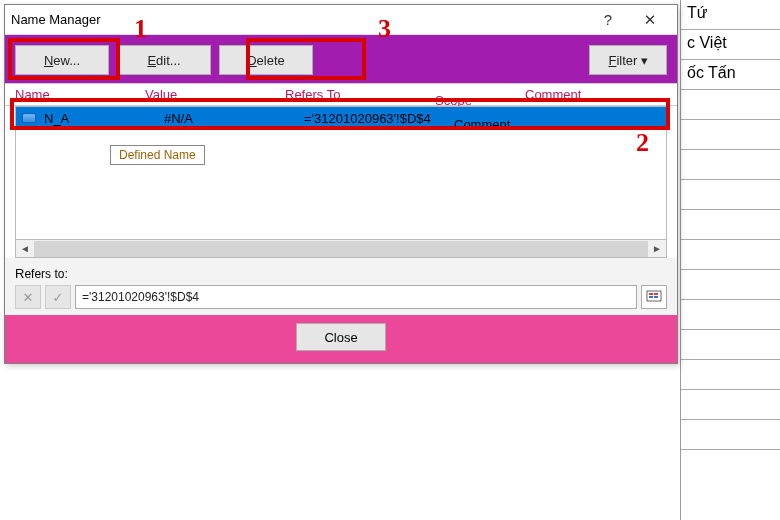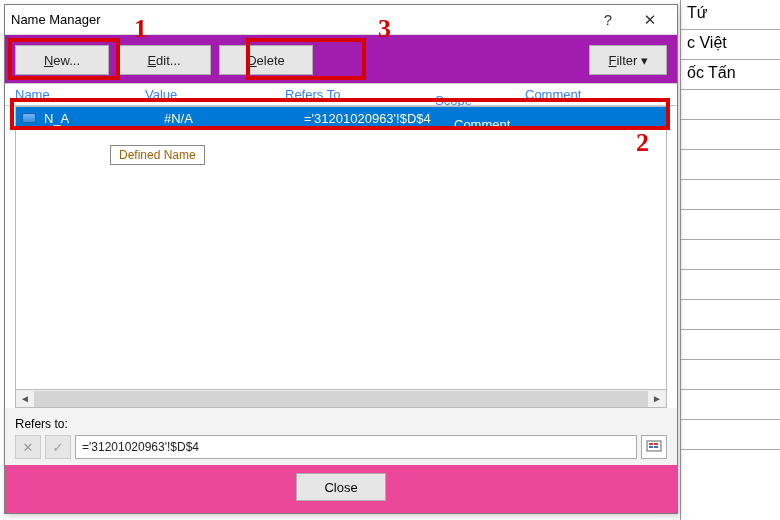--- a/index.html
+++ b/index.html
@@ -3,43 +3,43 @@
 <meta charset="utf-8">
 <style>
   * { box-sizing: border-box; margin: 0; padding: 0; font-family: "Segoe UI", Arial, sans-serif; font-size: 13px; }
   body { width: 780px; height: 520px; background: #fff; position: relative; overflow: hidden; }
 
   
   .bg-cells { position: absolute; right: 0; top: 0; width: 100px; height: 520px; border-left: 1px solid #999; }
   .bg-cells .cell { height: 30px; border-bottom: 1px solid #aaa; padding: 4px 6px; font-size: 16px; white-space: nowrap; }
 
   
-  .dialog { position: absolute; left: 4px; top: 4px; width: 674px; height: 510px; background: #fff; border: 1px solid #808080; box-shadow: 2px 2px 6px rgba(0,0,0,0.2); display: flex; flex-direction: column; }
+  .dialog { position: absolute; left: 4px; top: 4px; width: 674px; height: 360px; background: #fff; border: 1px solid #808080; box-shadow: 2px 2px 6px rgba(0,0,0,0.2); display: flex; flex-direction: column; }
   .titlebar { height: 30px; background: #fff; display: flex; align-items: center; padding: 0 6px; border-bottom: 1px solid #ddd; }
   .titlebar .title { flex: 1; font-size: 13px; }
   .titlebar .win-btn { width: 42px; height: 28px; display: flex; align-items: center; justify-content: center; font-size: 15px; color: #333; }
 
   .toolbar { padding: 10px 10px 8px 10px; display: flex; gap: 8px; align-items: center; background: #a21caf; border-bottom: 1px solid #ccc; }
   .btn { min-width: 94px; height: 30px; background: #e6e6e6; border: 1px solid #adadad; display: flex; align-items: center; justify-content: center; color: #222; position: relative; }
   .btn .ul { text-decoration: underline; }
   .toolbar-spacer { flex: 1; }
   .btn-filter { min-width: 78px; }
 
   
-  .list-head { height: 22px; display: flex; background: #fff; border-bottom: 1px solid #ccc; padding: 0 6px; font-size: 12px; color: #3b82f6; }
+  .list-head { height: 22px; display: flex; background: #fff; border-bottom: 1px solid #ccc; padding: 0 6px; font-size: 12px; color: #be185d; }
   .col { display: flex; align-items: center; padding-left: 4px; }
   .c-name { width: 130px; }
   .c-value { width: 140px; }
   .c-refers { width: 150px; }
   .c-scope { width: 90px; margin-top: 12px; }
   .c-comment { flex: 1; }
 
   
   .list-area { flex: 1; background: #fff; border: 1px solid #bbb; margin: 0 10px; position: relative; overflow: hidden; }
-  .row-selected { display: flex; height: 22px; background: #0078d7; color: #fef9c3; padding: 0 6px; font-size: 12px; align-items: center; }
+  .row-selected { display: flex; height: 22px; background: #0078d7; color: #000000; padding: 0 6px; font-size: 12px; align-items: center; }
   .row-selected .name-icon { width: 14px; height: 10px; background: linear-gradient(#6bb7ff,#3a8edb); border: 1px solid #2060a0; border-radius: 2px; margin-right: 4px; }
 
   .tooltip { position: absolute; left: 94px; top: 38px; background: #fff; border: 1px solid #888; padding: 2px 8px; font-size: 12px; color: #a16207; }
 
   .scrollbar-h { height: 18px; margin: 0 10px; border: 1px solid #bbb; border-top: none; display: flex; align-items: center; background: #f0f0f0; }
   .scrollbar-h .sb-btn { width: 18px; height: 16px; display: flex; align-items: center; justify-content: center; color: #555; font-size: 10px; }
   .scrollbar-h .sb-track { flex: 1; height: 16px; position: relative; }
   .scrollbar-h .sb-thumb { position: absolute; left: 0; top: 0; height: 16px; width: 100%; background: #d4d4d4; }
 
   .refersto { padding: 8px 10px 6px 10px; display: flex; flex-direction: column; gap: 4px; background: #f3f3f3; }

